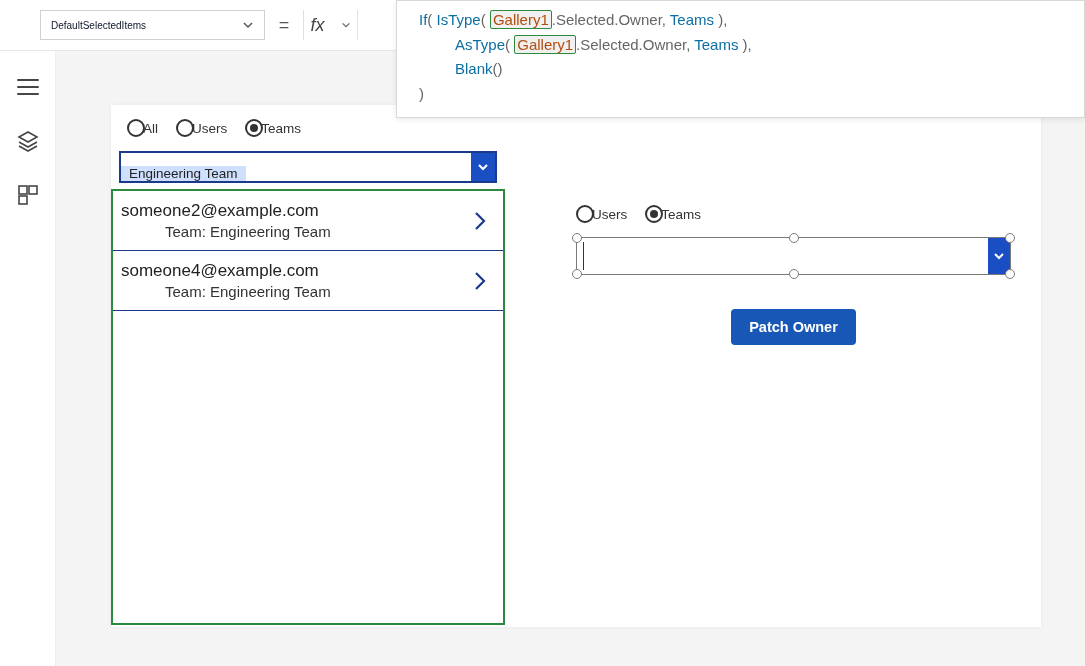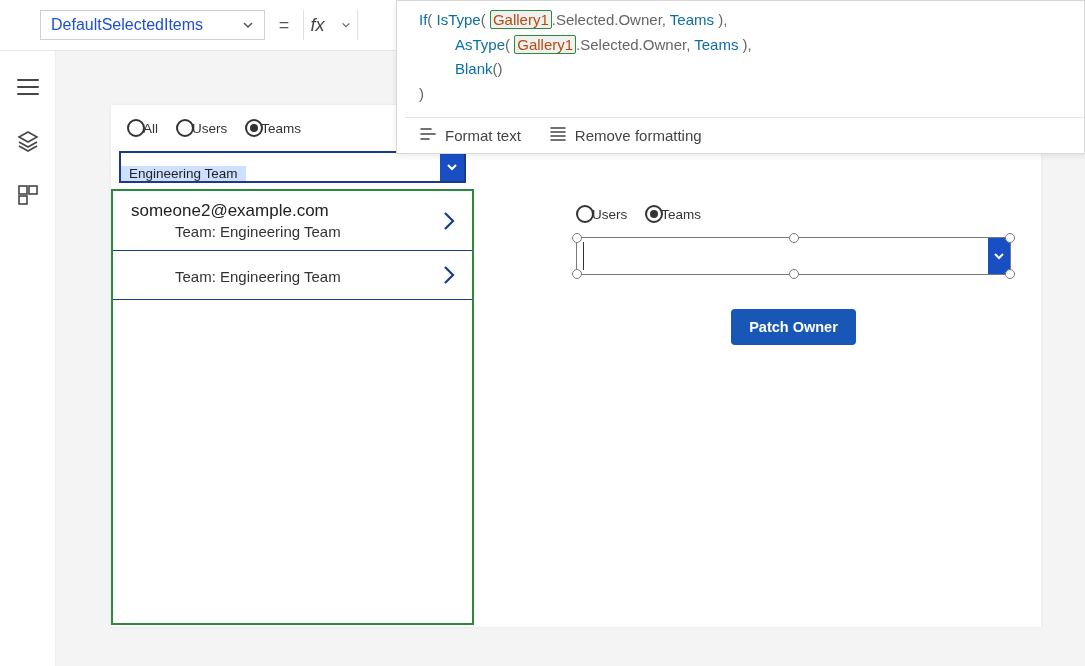--- a/index.html
+++ b/index.html
@@ -1,20 +1,20 @@
 <!DOCTYPE html>
 <html><head>
 <meta charset="utf-8">
 <style>
   * { box-sizing: border-box; margin: 0; padding: 0; font-family: "Segoe UI", Arial, sans-serif; }
   body { background: #f9f9f9; width: 1085px; height: 666px; overflow: hidden; position: relative; }
 
   
   .topbar { position: absolute; top: 0; left: 0; right: 0; height: 51px; background: #fff; display: flex; align-items: center; border-bottom: 1px solid #e6e6e6; z-index: 10; }
-  .prop-dd { margin-left: 40px; width: 225px; height: 30px; border: 1px solid #d0d0d0; display: flex; align-items: center; padding: 12px 10px; font-size: 16px; color: #1d4ed8; position: relative; background: #fff; }
+  .prop-dd { margin-left: 40px; width: 225px; height: 30px; border: 1px solid #d0d0d0; display: flex; align-items: center; padding: 12px 10px; font-size: 10px; color: #0f172a; position: relative; background: #fff; }
   .prop-dd .chev { margin-left: auto; }
   .eq { width: 38px; text-align: center; font-size: 18px; color: #555; }
   .fx-box { width: 55px; height: 30px; border-left: 1px solid #e0e0e0; border-right: 1px solid #e0e0e0; display: flex; align-items: center; justify-content: center; gap: 14px; font-style: italic; font-family: "Times New Roman", serif; font-size: 18px; color: #444; }
   .fx-box .chev { font-style: normal; font-size: 12px; color: #666; margin-left: 2px; }
 
   
   .formula-panel { position: absolute; top: 0; left: 396px; right: 0; background: #fff; z-index: 20; border: 1px solid #d8d8d8; box-shadow: 0 2px 6px rgba(0,0,0,0.08); padding-left: 8px; }
   .formula-text { padding: 8px 14px 10px; font-family: Consolas, "Courier New", monospace; font-size: 15px; line-height: 1.5; white-space: pre; color: #333; }
   .tok-fn { color: #0b6fa4; }
   .tok-gal { color: #b34d0e; background: #f0f0f0; border: 1px solid #2b8a3e; border-radius: 2px; padding: 0 2px; }
@@ -26,33 +26,33 @@
 
   
   .rail { position: absolute; top: 51px; left: 0; bottom: 0; width: 56px; background: #fff; border-right: 1px solid #eee; display: flex; flex-direction: column; align-items: center; gap: 30px; padding-top: 24px; z-index: 5; }
   .rail-icon { width: 24px; height: 24px; display: flex; align-items: center; justify-content: center; color: #464646; }
 
   
   .canvas-wrap { position: absolute; top: 51px; left: 56px; right: 0; bottom: 0; background: #f4f4f4; }
   .canvas { position: absolute; top: 54px; left: 55px; width: 930px; height: 522px; background: #fff; box-shadow: 0 0 4px rgba(0,0,0,0.05); }
 
   
-  .left-panel { position: absolute; top: 0; left: 0; width: 363px; bottom: 2px; }
+  .left-panel { position: absolute; top: 0; left: 0; width: 394px; bottom: 2px; }
   .radio-row { display: flex; align-items: center; gap: 18px; padding: 14px 16px 10px; }
   .radio { width: 18px; height: 18px; border: 2px solid #333; border-radius: 50%; display: inline-flex; align-items: center; justify-content: center; }
   .radio.sel::after { content: ""; width: 8px; height: 8px; background: #333; border-radius: 50%; }
   .radio-label { font-size: 13.5px; color: #333; margin-left: -10px; }
   .rg { display: flex; align-items: center; gap: 8px; cursor: pointer; }
 
   .dd-select { margin: 4px 8px 0 8px; height: 32px; border: 2px solid #1a3a8a; display: flex; align-items: flex-end; position: relative; }
   .dd-select .val { padding: 0 8px; font-size: 13.5px; color: #222; background: #cfe0ff; }
   .dd-select .arrow { position: absolute; right: 0; top: 0; bottom: 0; width: 24px; background: #1a4fc4; display: flex; align-items: center; justify-content: center; color: #fff; }
 
   .gallery { position: absolute; top: 84px; left: 0; right: 0; bottom: 0; border: 2px solid #2b8a3e; }
-  .g-item { border-bottom: 1px solid #1a3a8a; padding: 10px 14px 10px 18px; display: flex; align-items: center; justify-content: space-between; }
+  .g-item { border-bottom: 1px solid #1a3a8a; padding: 10px 14px 10px 8px; display: flex; align-items: center; justify-content: space-between; }
   .g-item .txt .email { font-size: 17px; color: #222; }
   .g-item .txt .team { font-size: 15px; color: #333; margin-top: 2px; margin-left: 44px; }
   .g-item .chev-r { color: #1a3a8a; }
 
   
   .right-panel { position: absolute; top: 0; left: 435px; right: 0; bottom: 0; padding-top: 100px; }
   .right-radio-row { display: flex; align-items: center; gap: 18px; padding: 0 30px 10px; }
   .selected-box { position: relative; margin: 4px 30px 0; height: 38px; border: 1px solid #7a7a7a; }
   .selected-box .arrow2 { position: absolute; right: 0; top: 0; bottom: 0; width: 22px; background: #1a4fc4; display: flex; align-items: center; justify-content: center; color: #fff; }
   .handle { width: 10px; height: 10px; border: 1px solid #7a7a7a; background: #fff; border-radius: 50%; position: absolute; }
@@ -85,38 +85,20 @@
         </svg>
     </span>
   </div>
 </div>
 
 <div class="formula-panel">
   <div class="formula-text"><span class="tok-fn">If</span><span class="tok-punc">( </span><span class="tok-fn">IsType</span><span class="tok-punc">( </span><span class="tok-gal">Gallery1</span><span class="tok-id">.Selected.Owner, </span><span class="tok-ds">Teams</span><span class="tok-punc"> ),</span>
     <span class="tok-fn">AsType</span><span class="tok-punc">( </span><span class="tok-gal">Gallery1</span><span class="tok-id">.Selected.Owner, </span><span class="tok-ds">Teams</span><span class="tok-punc"> ),</span>
     <span class="tok-fn">Blank</span><span class="tok-punc">()</span>
 <span class="tok-punc">)</span></div>
-  <div class="formula-actions">
-    <div class="fa-item">
-      <span>
-        <svg width="18" height="16" viewBox="0 0 18 16">
-            <path d="M2 3h10M2 8h14M2 13h8" stroke="#444" stroke-width="1.6" fill="none" stroke-linecap="round"></path>
-          </svg>
-      </span>
-      <span>Format text</span>
-    </div>
-    <div class="fa-item">
-      <span>
-        <svg width="18" height="16" viewBox="0 0 18 16">
-            <path d="M2 2h14M2 6h14M2 10h14M2 14h14" stroke="#444" stroke-width="1.6" fill="none" stroke-linecap="round"></path>
-          </svg>
-      </span>
-      <span>Remove formatting</span>
-    </div>
-  </div>
 </div>
 
 <div class="rail">
   <div class="rail-icon">
     <svg width="22" height="18" viewBox="0 0 22 18">
         <path d="M1 2h20M1 9h20M1 16h20" stroke="#464646" stroke-width="2" stroke-linecap="round"></path>
       </svg>
   </div>
   <div class="rail-icon">
     <svg width="22" height="22" viewBox="0 0 22 22">
@@ -165,20 +147,21 @@
             <div class="team">Team: Engineering Team</div>
           </div>
           <span class="chev-r">
             <svg width="18" height="28" viewBox="0 0 18 28">
                 <path d="M5 6l8 8-8 8" fill="none" stroke="#1a3a8a" stroke-width="2.2"></path>
               </svg>
           </span>
         </div>
         <div class="g-item">
           <div class="txt">
+            <div class="email">someone4@example.com</div>
             <div class="team">Team: Engineering Team</div>
           </div>
           <span class="chev-r">
             <svg width="18" height="28" viewBox="0 0 18 28">
                 <path d="M5 6l8 8-8 8" fill="none" stroke="#1a3a8a" stroke-width="2.2"></path>
               </svg>
           </span>
         </div>
       </div>
     </div>

